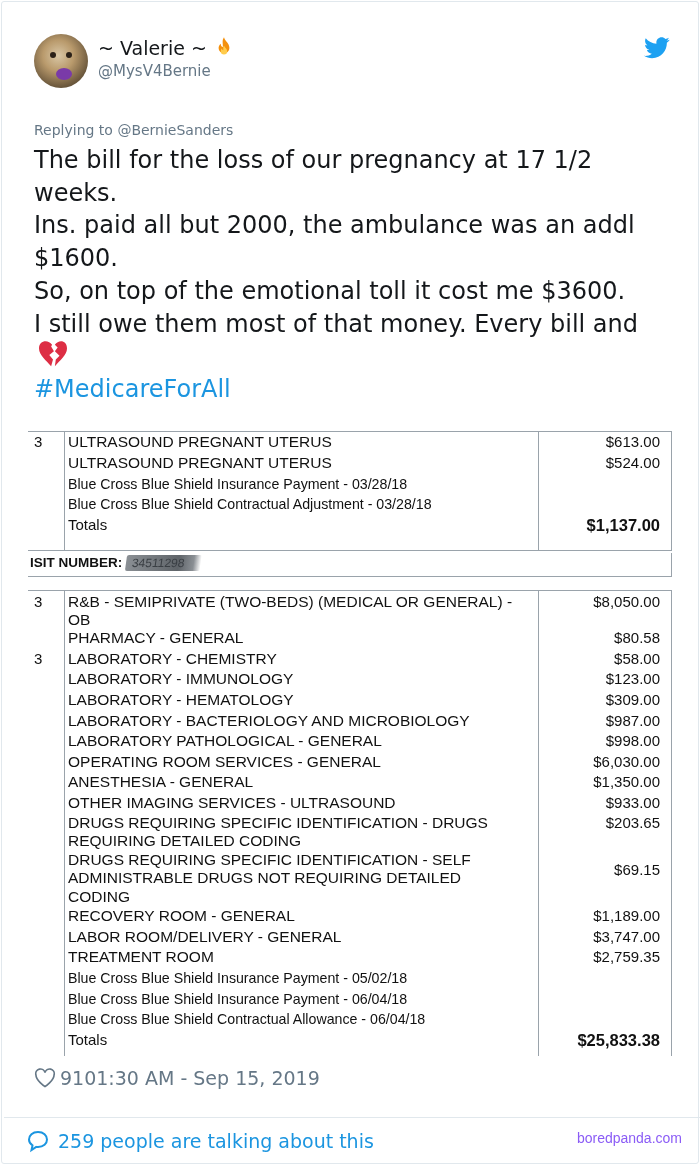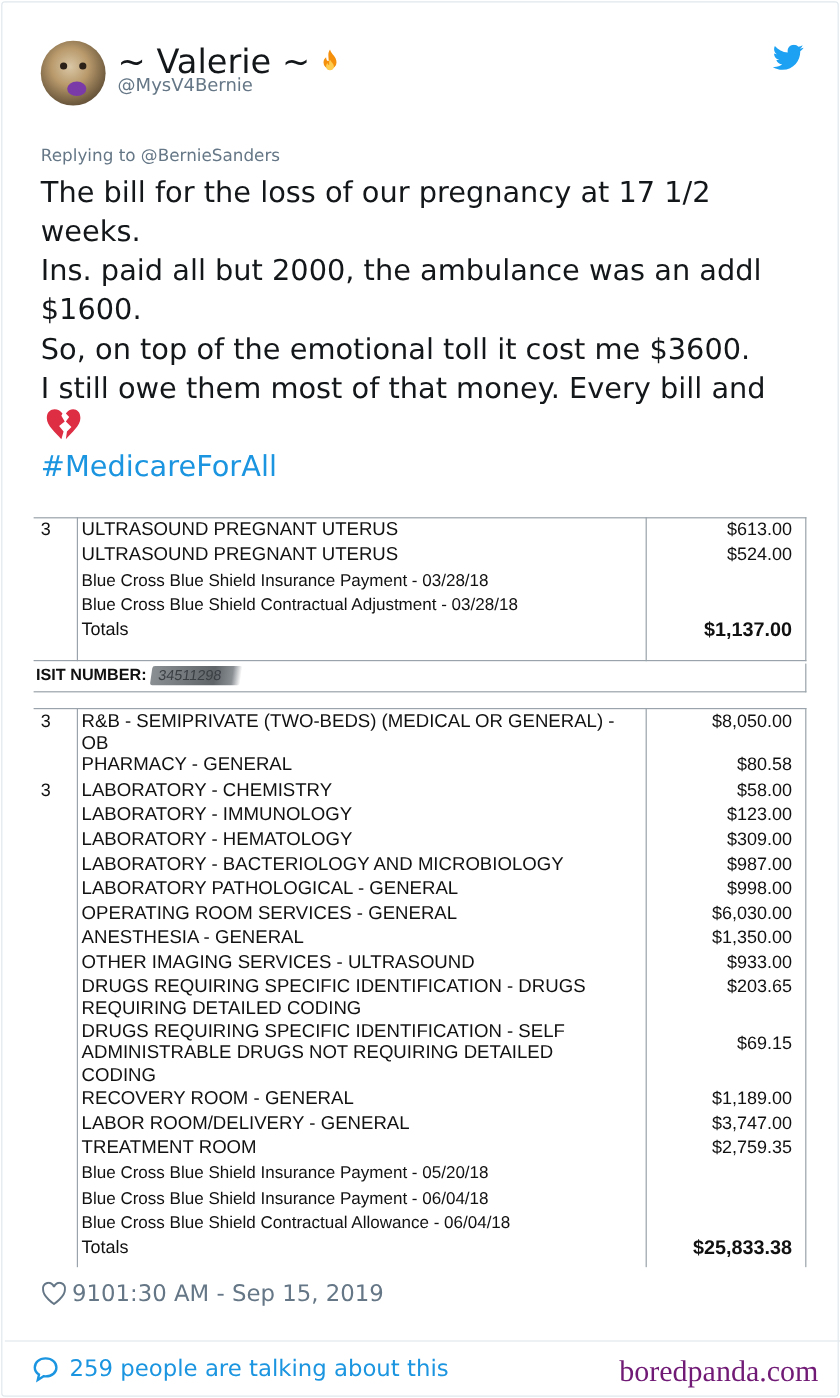--- a/index.html
+++ b/index.html
@@ -12,21 +12,21 @@
   }
 
   
   .avatar {
     position: absolute; left: 32px; top: 32px; width: 54px; height: 54px; border-radius: 50%;
     background: radial-gradient(circle at 45% 40%, #d9c7a6 0%, #b99a6c 35%, #6e5a3e 70%, #3b3024 100%);
     overflow: hidden;
   }
   .avatar .tongue { position: absolute; left: 22px; top: 34px; width: 16px; height: 12px; border-radius: 50%; background: #7a3aa8; }
   .avatar .eye { position: absolute; top: 18px; width: 6px; height: 6px; border-radius: 50%; background: #2b2118; }
-  .display-name { position: absolute; left: 96px; top: 33px; font-size: 28px; color: #14171a; white-space: nowrap; display: flex; align-items: center; gap: 4px; }
+  .display-name { position: absolute; left: 96px; top: 33px; font-size: 19px; color: #14171a; white-space: nowrap; display: flex; align-items: center; gap: 4px; }
   .fire { display: inline-block; width: 26px; height: 26px; }
   .handle { position: absolute; left: 96px; top: 60px; font-size: 15px; color: #657786; }
   .bird { position: absolute; left: 642px; top: 35px; width: 26px; height: 22px; }
 
   .reply-to { position: absolute; left: 32px; top: 120px; font-size: 14px; color: #657786; }
 
   .tweet-text {
     position: absolute; left: 32px; top: 142px; width: 640px;
     font-size: 24px; line-height: 32.7px; color: #14171a;
   }
@@ -54,21 +54,21 @@
     color: #3a3f44; font-weight: normal; font-size: 12px; border-radius: 2px; transform: skewX(-8deg);
   }
 
   
   .stats { position: absolute; left: 32px; top: 1065px; font-size: 19px; color: #657786; display: flex; align-items: center; white-space: nowrap; }
   .heart { width: 22px; height: 20px; margin-right: 4px; }
   .stats .gap { }
   .divider { position: absolute; left: 2px; top: 1115px; width: 696px; height: 1px; background: #e1e8ed; }
   .talk { position: absolute; left: 24px; top: 1127px; font-size: 19px; color: #1b95e0; display: flex; align-items: center; white-space: nowrap; }
   .bubble { width: 24px; height: 24px; margin-right: 8px; }
-  .brand { position: absolute; right: 16px; top: 1128px; font-size: 25px; color: #701a75; font-family: Liberation Serif, serif; }
+  .brand { position: absolute; right: 16px; top: 1128px; font-size: 14px; color: #8b5cf6; font-family: Liberation Sans, sans-serif; }
 </style>
 </head>
 <body>
 
 <div class="card">
 
   <div class="avatar">
     <span class="eye" style="left:16px"></span>
     <span class="eye" style="left:32px"></span>
     <span class="tongue"></span>
@@ -174,21 +174,21 @@
 
     <div class="row" style="top:478px">RECOVERY ROOM - GENERAL</div>
     <div class="amt" style="top:478px">$1,189.00</div>
 
     <div class="row" style="top:499px">LABOR ROOM/DELIVERY - GENERAL</div>
     <div class="amt" style="top:499px">$3,747.00</div>
 
     <div class="row" style="top:519px">TREATMENT ROOM</div>
     <div class="amt" style="top:519px">$2,759.35</div>
 
-    <div class="row sm" style="top:540px">Blue Cross Blue Shield Insurance Payment - 05/20/18</div>
+    <div class="row sm" style="top:540px">Blue Cross Blue Shield Insurance Payment - 05/02/18</div>
     <div class="row sm" style="top:561px">Blue Cross Blue Shield Insurance Payment - 06/04/18</div>
     <div class="row sm" style="top:581px">Blue Cross Blue Shield Contractual Allowance - 06/04/18</div>
 
     <div class="row bold" style="top:602px">Totals</div>
     <div class="amt bold" style="top:602px">$25,833.38</div>
   </div>
 
   <div class="stats">
     <svg class="heart" viewBox="0 0 24 22">
       <path d="M12 20.5S2 14 2 7.5A5 5 0 0 1 12 5a5 5 0 0 1 10 2.5C22 14 12 20.5 12 20.5z" fill="none" stroke="#657786" stroke-width="1.8"></path>

